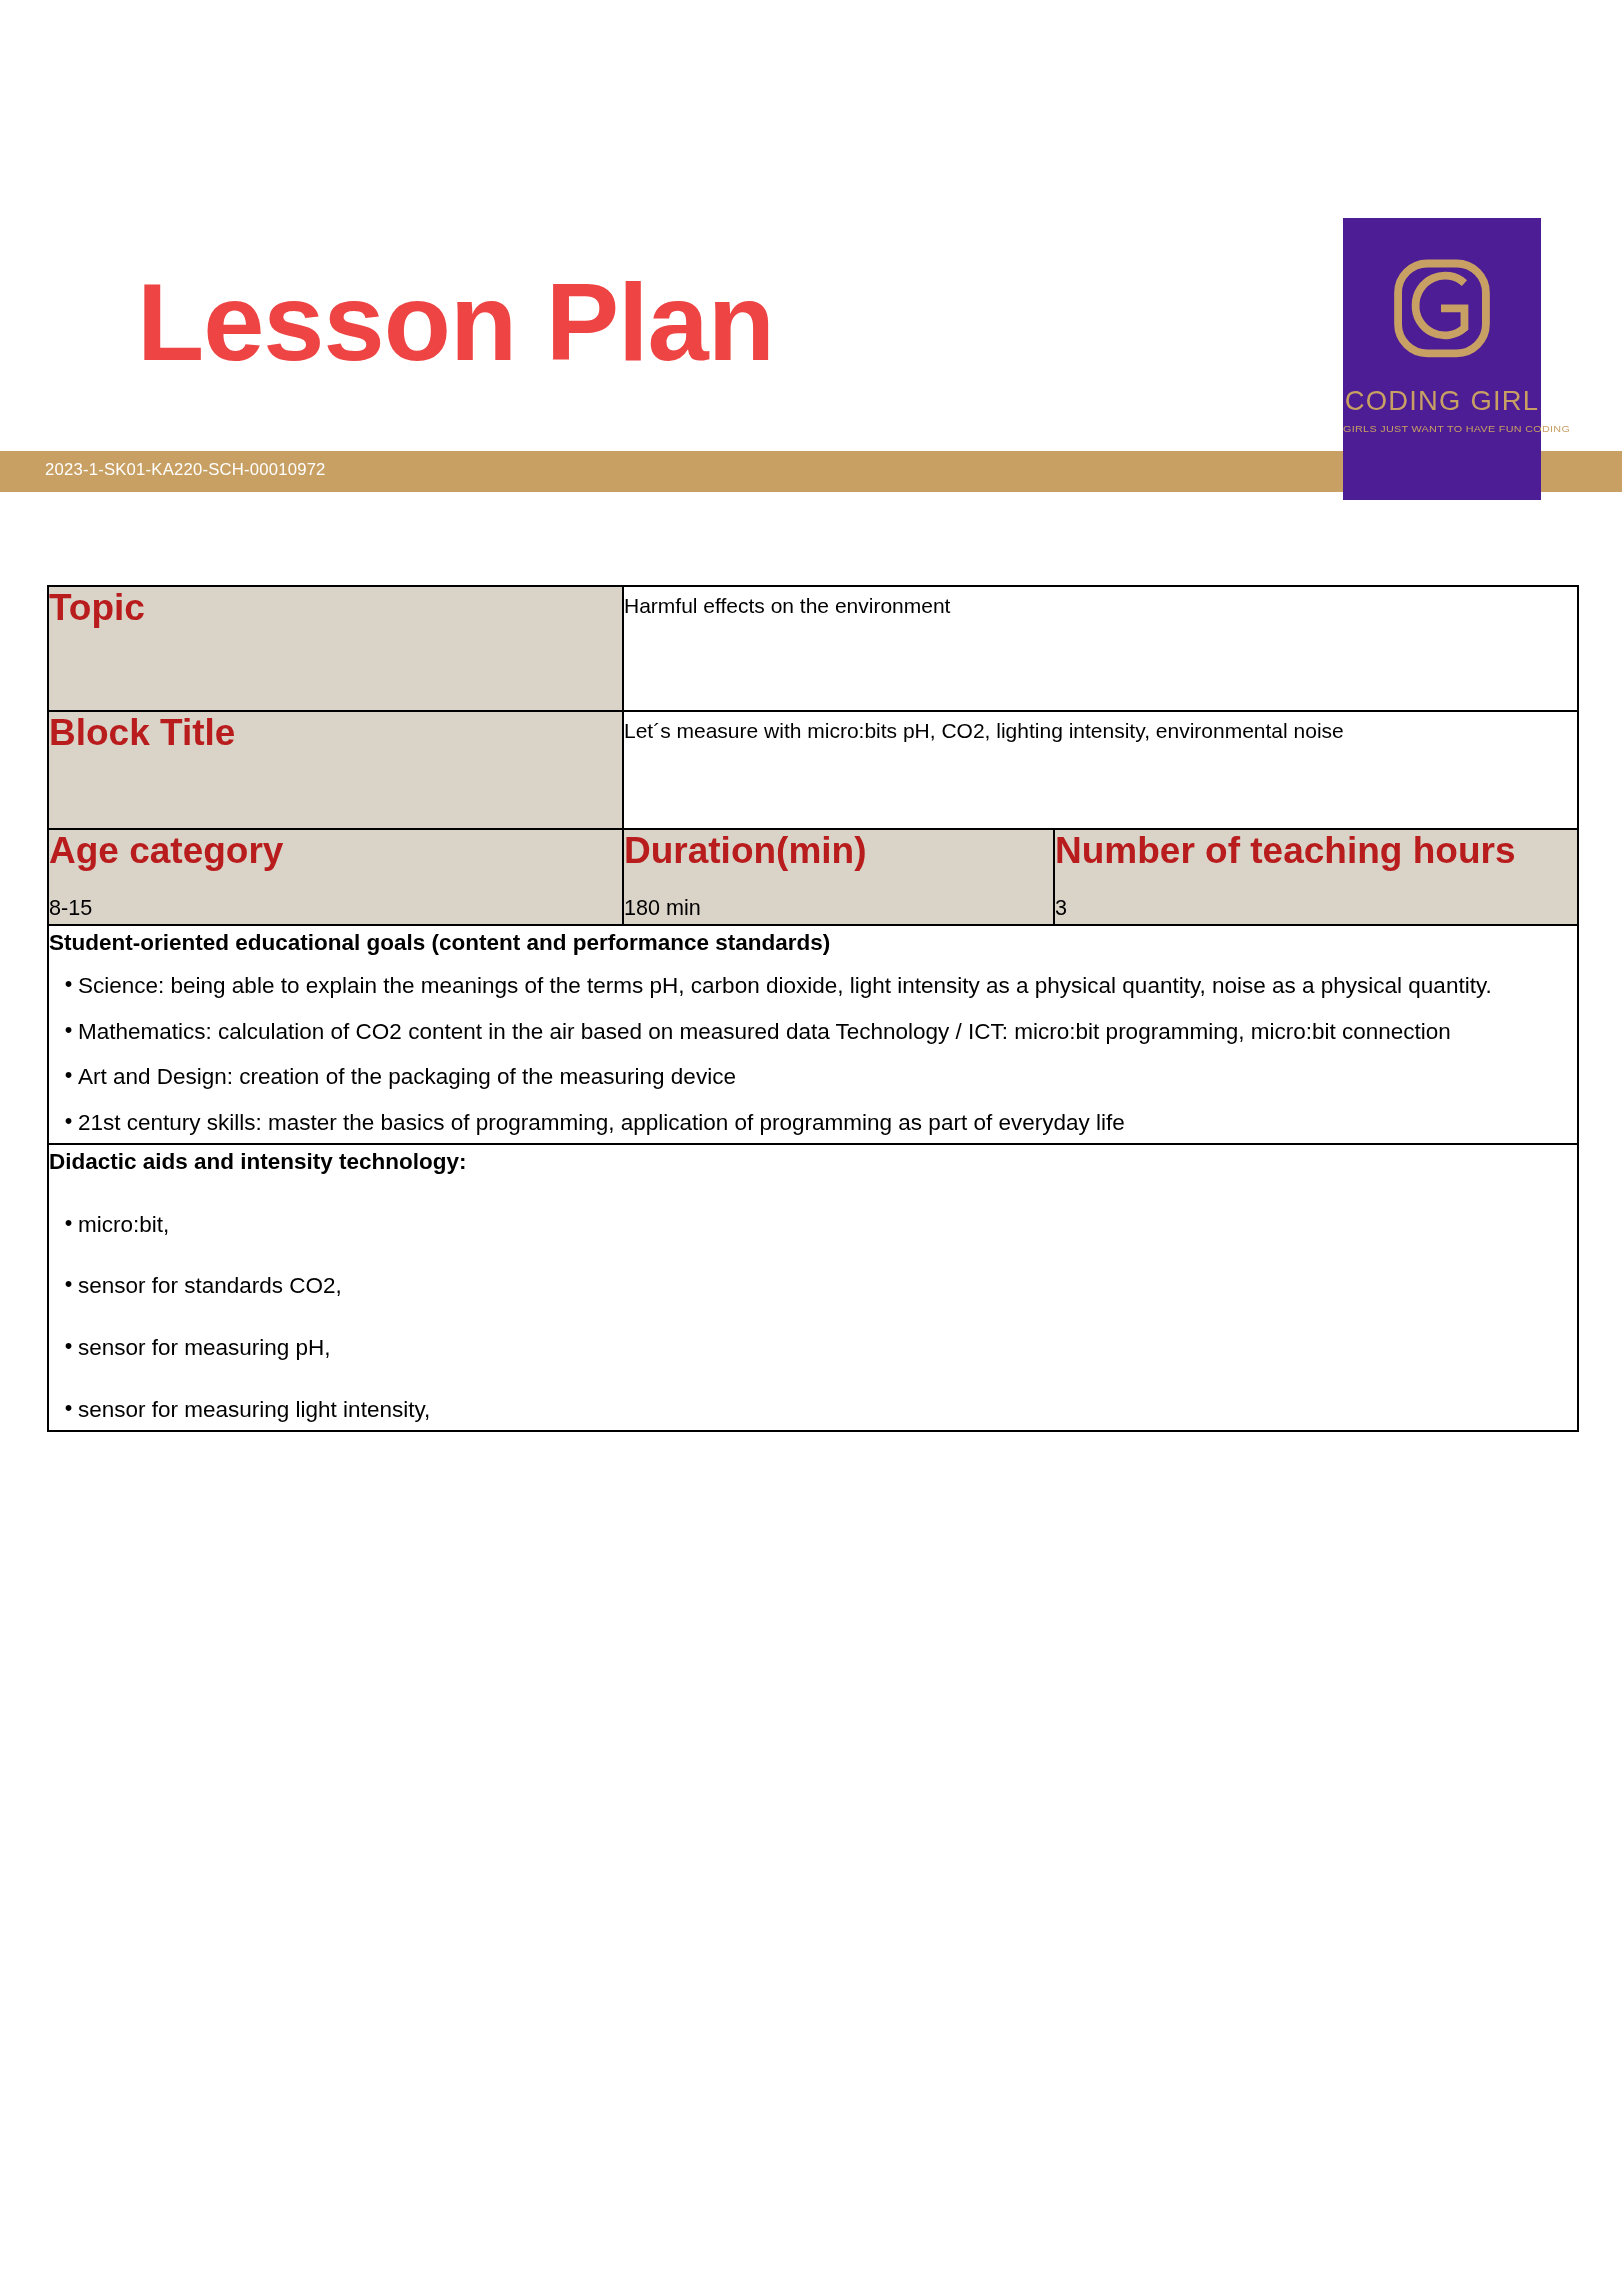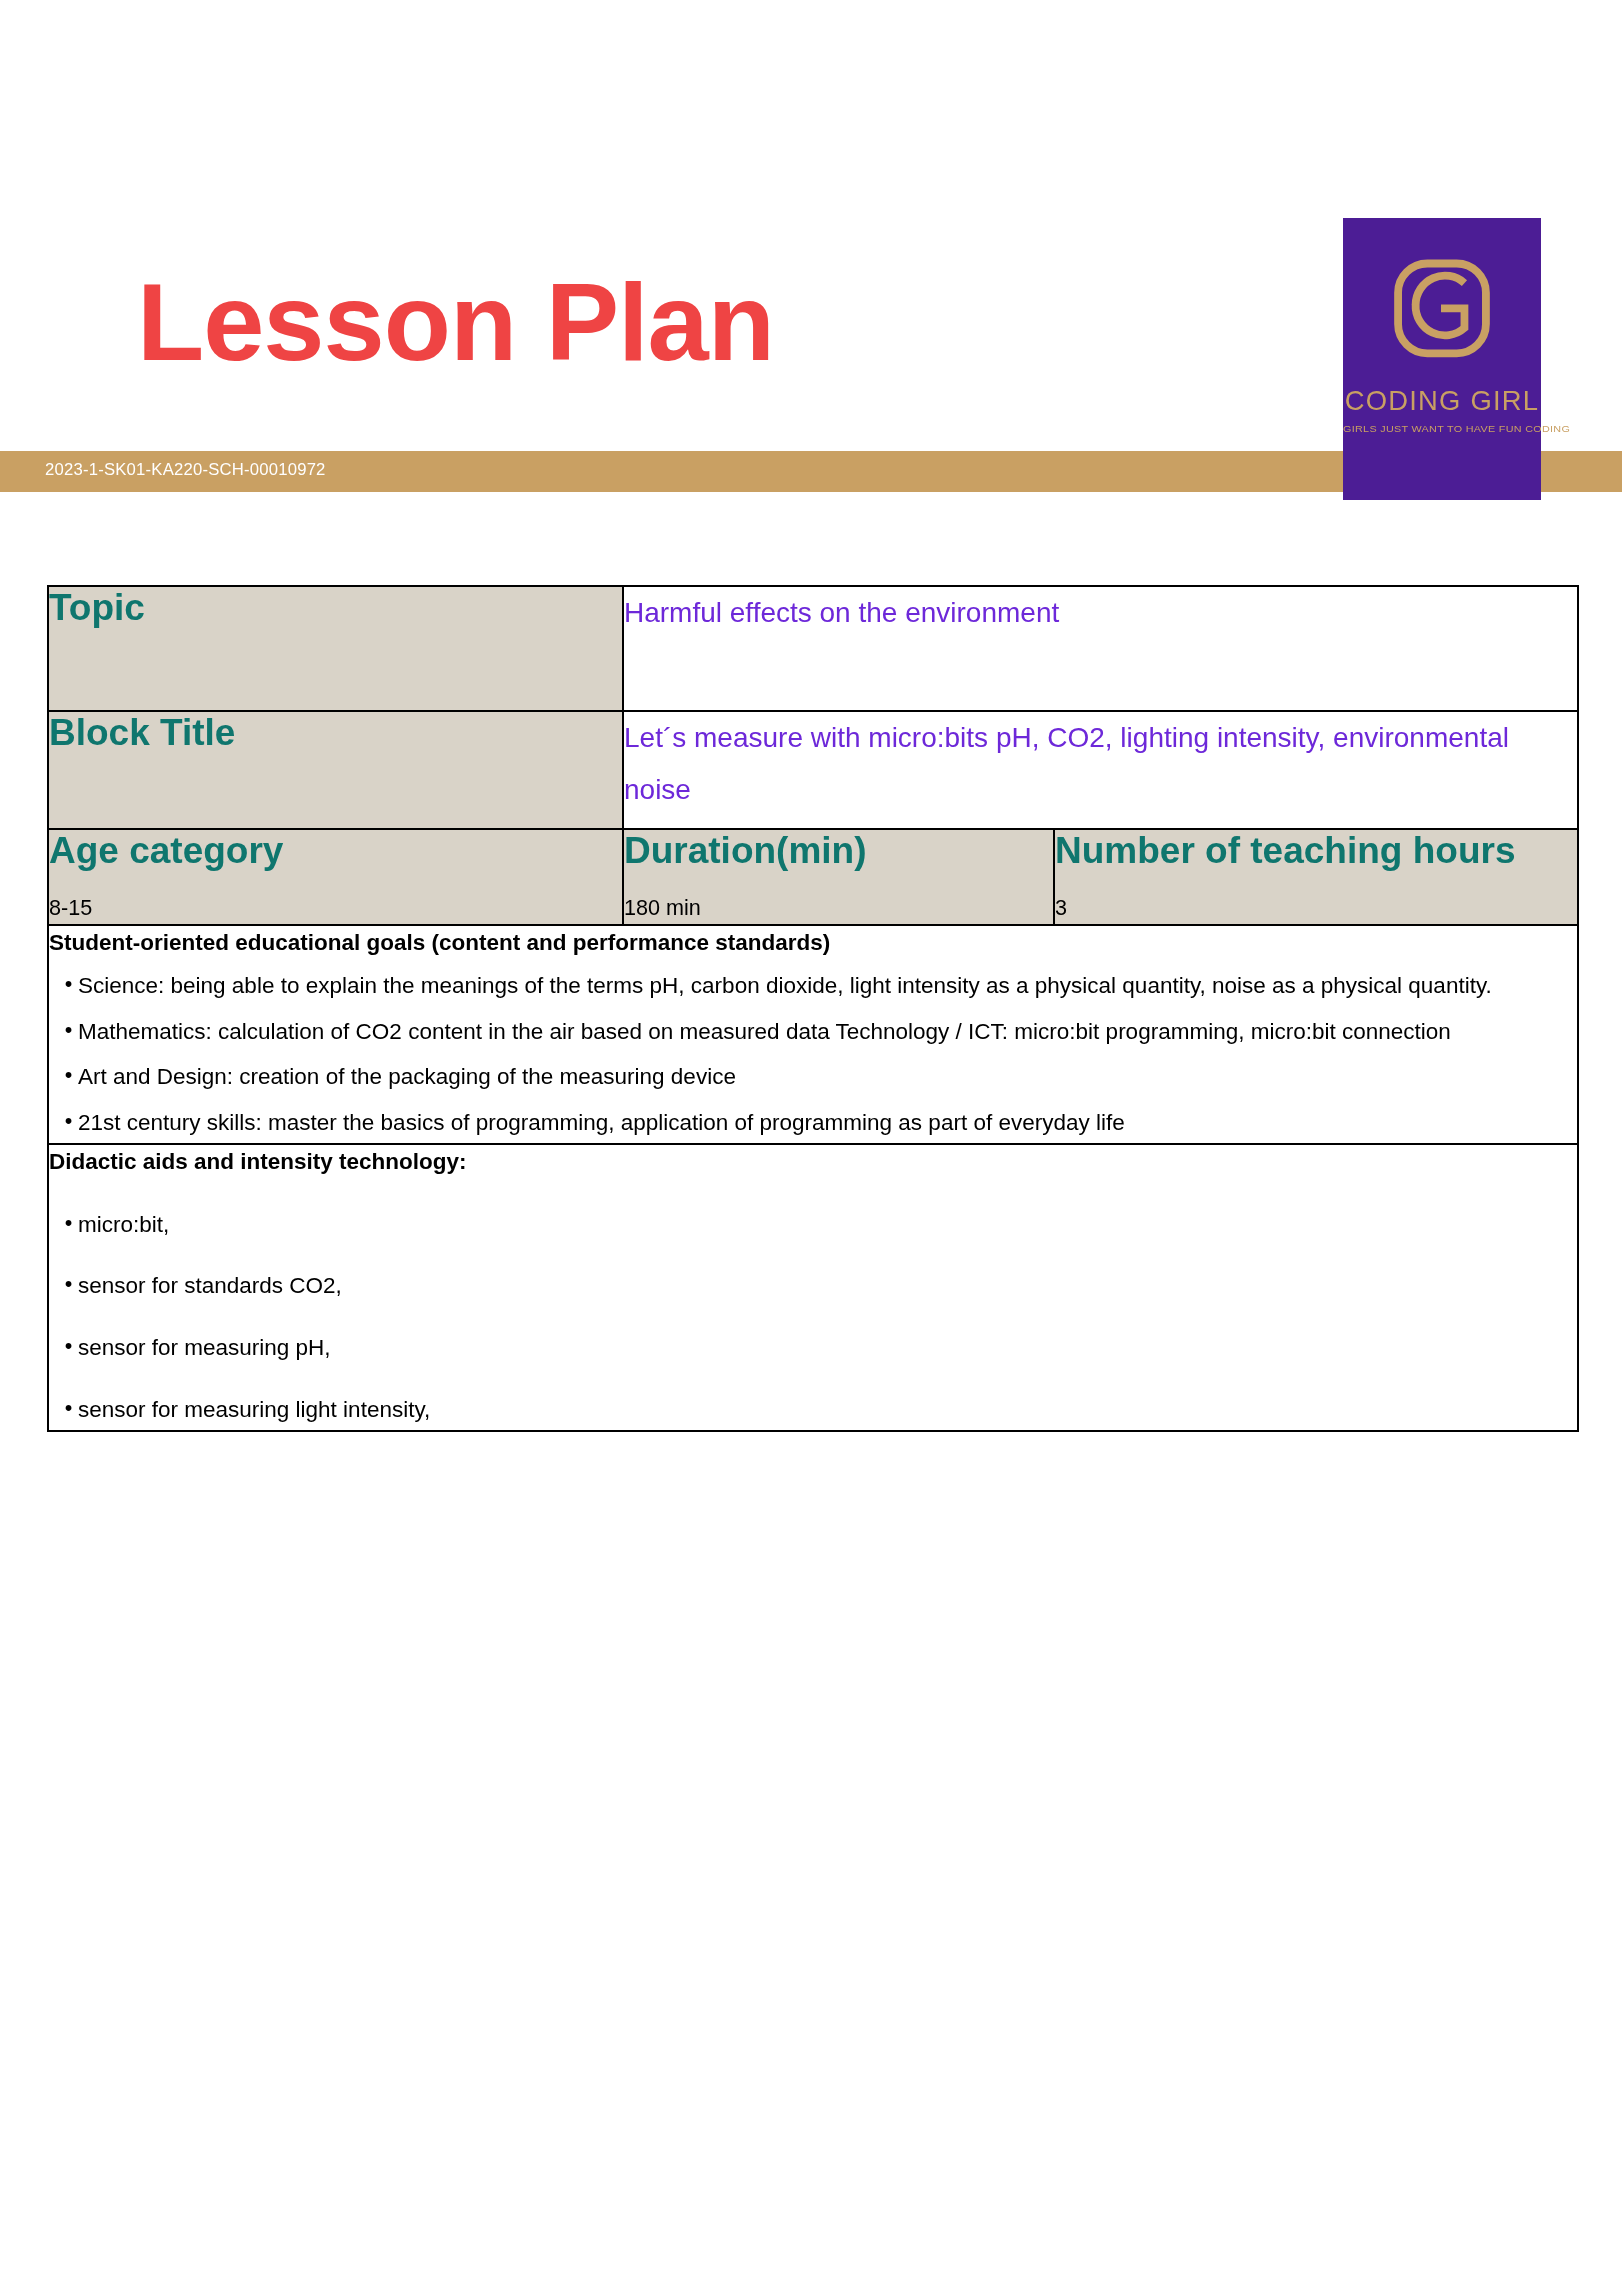--- a/index.html
+++ b/index.html
@@ -115,41 +115,41 @@
   }
 
   .hdr-cell {
     background: #d9d3c8;
     padding: 25.5px 13.7px 21.6px 13.7px;
   }
 
   .hdr-label {
     font-size: 37px;
     font-weight: 700;
-    color: #0f766e;
+    color: #b91c1c;
     line-height: 1.15;
   }
 
   .hdr-value {
     font-size: 21.6px;
     font-weight: 400;
     color: #000000;
     line-height: 1.5;
     margin-top: 19px;
   }
 
   .val-cell {
     background: #ffffff;
     padding: 27.4px 17.6px 17.6px 17.6px;
   }
 
   .val-text {
-    font-size: 28px;
+    font-size: 21px;
     line-height: 1.85;
-    color: #6d28d9;
+    color: #000000;
   }
 
   .topic-cell { height: 125px; }
   .block-cell { height: 118px; }
 
   .section-cell {
     background: #ffffff;
     padding: 23.5px 19.6px 21.6px 19.6px;
   }
 

